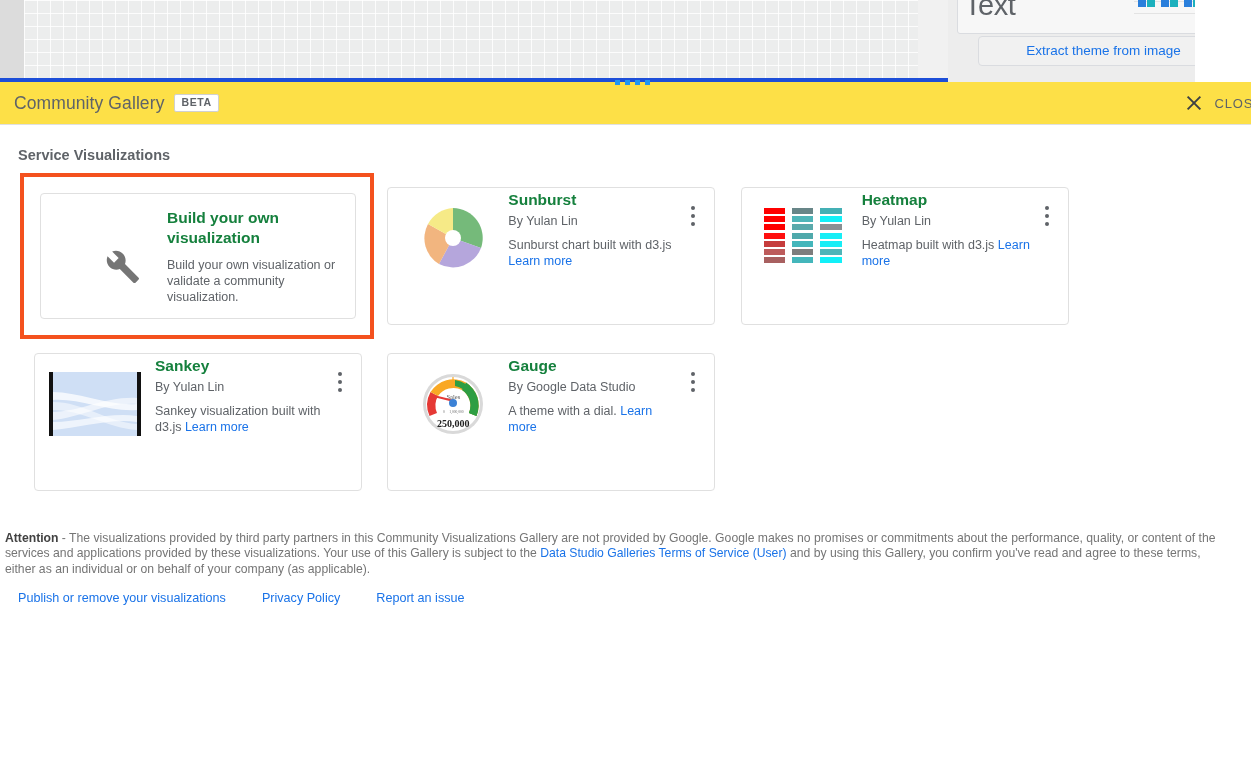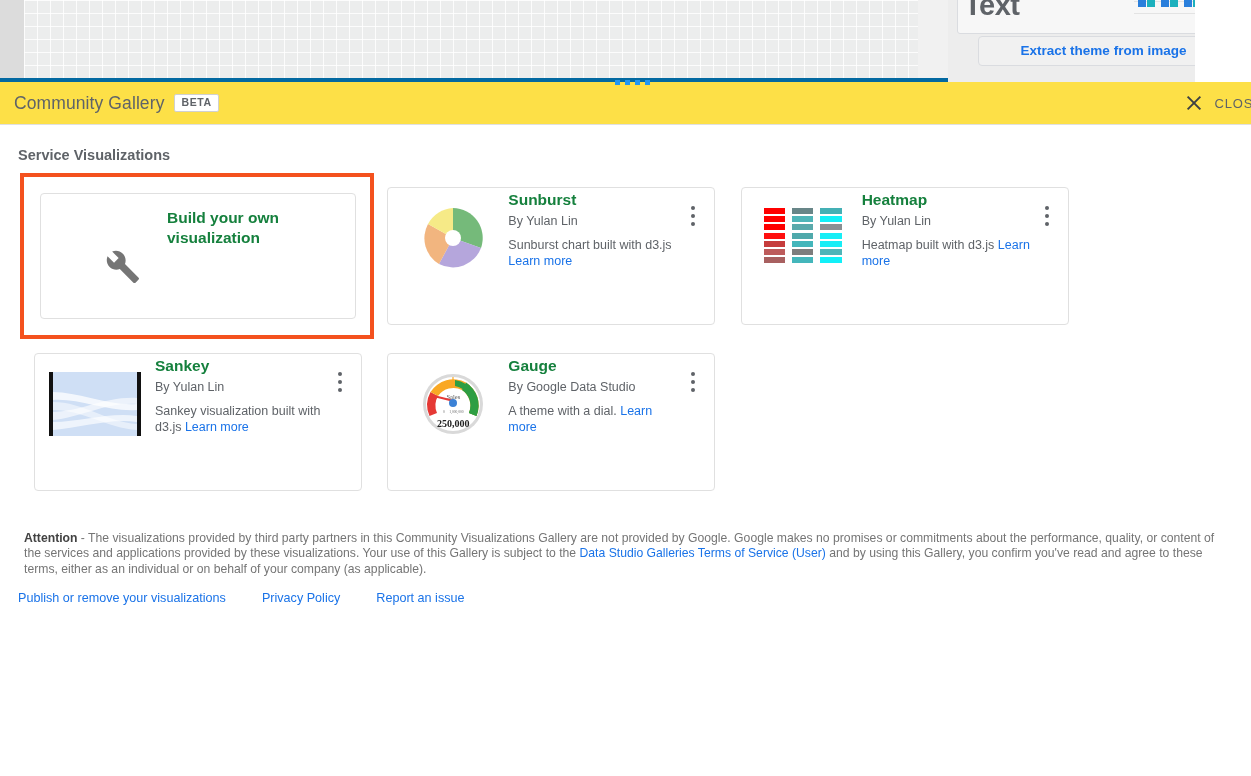--- a/index.html
+++ b/index.html
@@ -6,21 +6,21 @@
     margin: 0; padding: 0;
     width: 1251px; height: 776px;
     overflow: hidden;
     background: #ffffff;
     font-family: "Liberation Sans", sans-serif;
     -webkit-font-smoothing: antialiased;
   }
   #root { position: relative; width: 1251px; height: 776px; background: #fff; }
 
   
-  .bg-layer { position: absolute; left: 0; top: 0; width: 1195px; height: 82px; overflow: hidden; background: #0369a1; font-weight: bold; }
+  .bg-layer { position: absolute; left: 0; top: 0; width: 1195px; height: 82px; overflow: hidden; background: #1d4ed8; }
   .bg-leftrail { position: absolute; left: 0; top: 0; width: 24px; height: 78px; background: #dcdcdc; }
   .bg-canvas {
     position: absolute; left: 24px; top: 0; width: 894px; height: 78px;
     background-color: #eceded;
     background-image:
       linear-gradient(to right, rgba(255,255,255,0.85) 1px, transparent 1px),
       linear-gradient(to bottom, rgba(255,255,255,0.85) 1px, transparent 1px);
     background-size: 13px 13px;
     border-right: 1px solid #d4d4d4;
   }
@@ -113,21 +113,21 @@
   .sankey-ico .edgebar { position: absolute; top: 0; width: 4px; height: 64px; background: #111; }
 
   .gauge-ico { position: absolute; left: 19px; top: 0px; width: 64px; height: 62px; }
   .gauge-label { position: absolute; left: 0; top: 21px; width: 64px; text-align: center; font-size: 6.5px; color: #555; }
   .gauge-value { position: absolute; left: 0; top: 46px; width: 64px; text-align: center; font-size: 10px; color: #222; font-weight: bold; }
   .gauge-ticks { position: absolute; left: 0; top: 38px; width: 64px; text-align: center; font-size: 3.6px; color: #666; }
   .gauge-hub { position: absolute; left: 28px; top: 27px; width: 8px; height: 8px; border-radius: 50%; background: #3b82d6; z-index: 6; }
   .gauge-needle { position: absolute; left: 9px; top: 28px; width: 24px; height: 1.6px; background: #e53935; transform-origin: 100% 50%; transform: rotate(14deg); z-index: 5; }
 
   
-  .attention { margin: 26px 18px 0 24px; font-size: 12.2px; color: #757575; line-height: 1.27; max-width: 1212px; }
+  .attention { margin: 26px 18px 0 5px; font-size: 12.2px; color: #757575; line-height: 1.27; max-width: 1212px; }
   .attention b { color: #424242; }
   .attention a { color: #1a73e8; text-decoration: none; }
   .footlinks { margin: 14px 0 0 18px; display: flex; gap: 36px; }
   .footlinks a { color: #1a73e8; font-size: 12.6px; text-decoration: none; }
 </style>
 </head>
 <body>
 
 <div id="root">
 
@@ -193,20 +193,21 @@
           <div class="hl-border"></div>
           <div class="card byo">
             <div class="card-inner">
               <div class="thumb">
                 <svg class="wrench-ico" viewBox="0 0 24 24">
                   <path fill="#757575" d="M21.7 18.6l-7.1-7.1c.7-1.8.3-3.9-1.1-5.4-1.5-1.5-3.7-1.9-5.6-1.1l3.4 3.4-2.4 2.4-3.4-3.4c-.8 1.9-.4 4.1 1.1 5.6 1.4 1.4 3.5 1.8 5.3 1.1l7.1 7.1c.3.3.8.3 1.1 0l1.6-1.6c.3-.3.3-.7 0-1z"></path>
                 </svg>
               </div>
               <div class="card-body">
                 <div class="card-title">Build your own visualization</div>
+                <div class="card-desc">Build your own visualization or validate a community visualization.</div>
               </div>
             </div>
           </div>
         </div>
 
         <div class="cardwrap">
           <div class="card">
             <div class="card-inner">
               <div class="thumb">
                 <div class="sunburst-ico">

